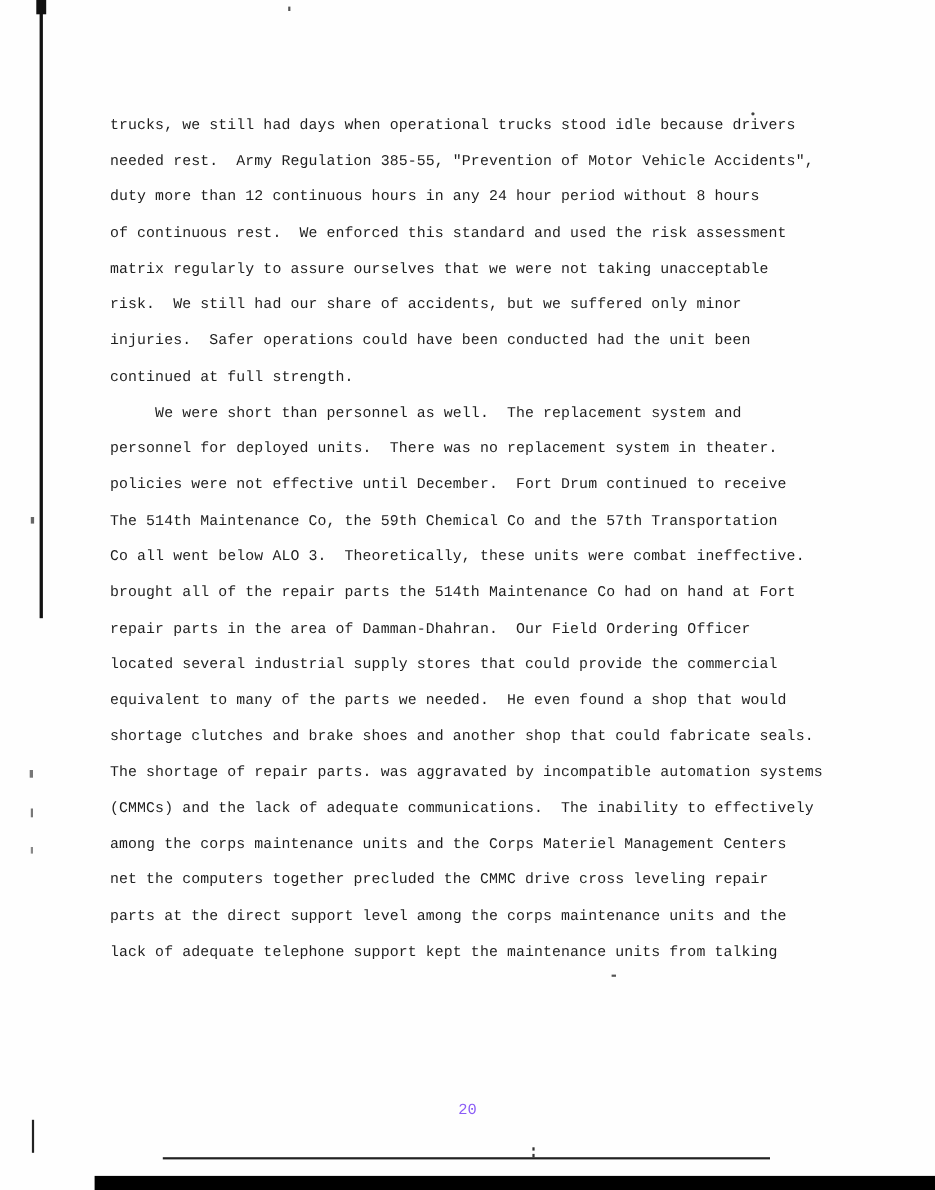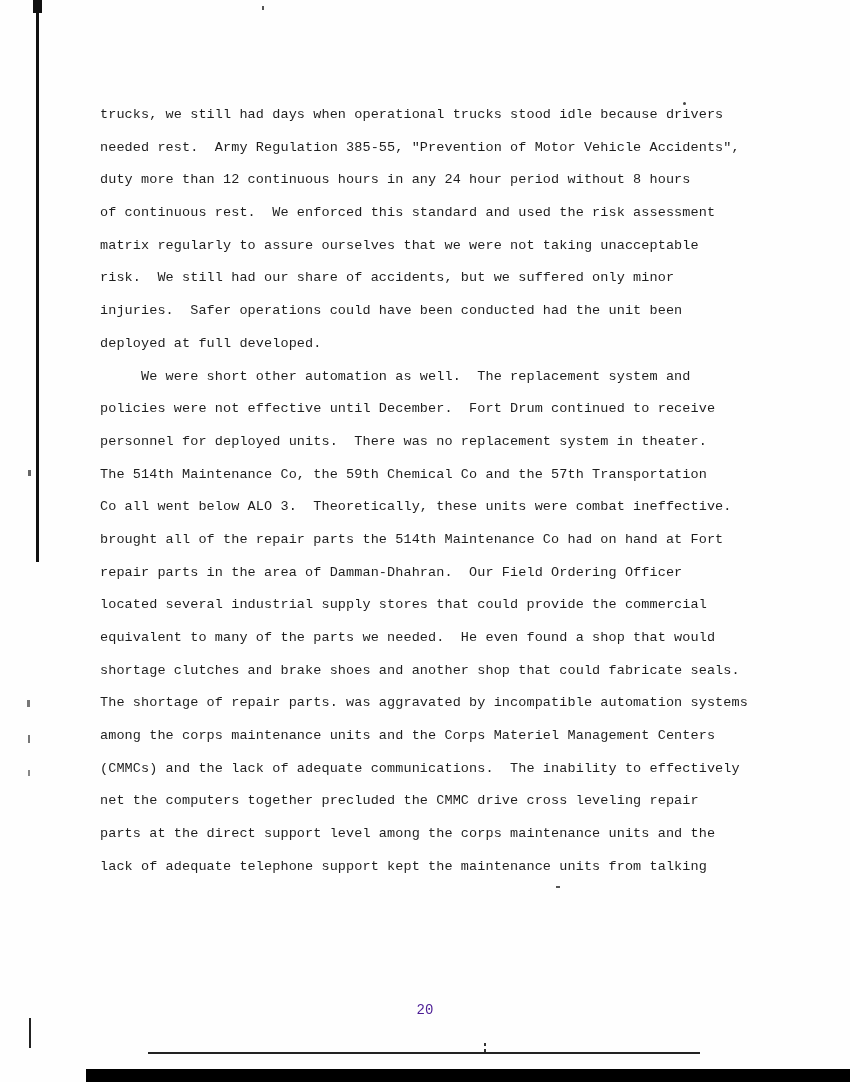--- a/index.html
+++ b/index.html
@@ -33,21 +33,21 @@
     height: 32.7px;
     white-space: pre;
     letter-spacing: 0.1px;
   }
   .page-number {
     position: absolute;
     left: 0;
     right: 0;
     top: 1002px;
     text-align: center;
-    color: #4c1d95;
+    color: #8b5cf6;
     font-size: 14px;
   }
   
   .artifact { position: absolute; background: #111; }
   .left-top-nub       { left: 33px;  top: 0;      width: 9px;   height: 13px; }
   .left-vline         { left: 36px;  top: 0;      width: 3px;   height: 562px; }
   .left-speck-1       { left: 28px;  top: 470px;  width: 3px;   height: 6px;  background: #666; }
   .left-speck-2       { left: 27px;  top: 700px;  width: 3px;   height: 7px;  background: #777; }
   .left-speck-3       { left: 28px;  top: 735px;  width: 2px;   height: 8px;  background: #777; }
   .left-speck-4       { left: 28px;  top: 770px;  width: 2px;   height: 6px;  background: #888; }
@@ -81,34 +81,34 @@
   <div class="artifact bottom-bar"></div>
 
   <div class="text-block">
       <div class="line">trucks, we still had days when operational trucks stood idle because drivers</div>
       <div class="line">needed rest.  Army Regulation 385-55, "Prevention of Motor Vehicle Accidents",</div>
       <div class="line">duty more than 12 continuous hours in any 24 hour period without 8 hours</div>
       <div class="line">of continuous rest.  We enforced this standard and used the risk assessment</div>
       <div class="line">matrix regularly to assure ourselves that we were not taking unacceptable</div>
       <div class="line">risk.  We still had our share of accidents, but we suffered only minor</div>
       <div class="line">injuries.  Safer operations could have been conducted had the unit been</div>
-      <div class="line">deployed at full developed.</div>
-      <div class="line">     We were short other automation as well.  The replacement system and</div>
+      <div class="line">continued at full strength.</div>
+      <div class="line">     We were short than personnel as well.  The replacement system and</div>
+      <div class="line">personnel for deployed units.  There was no replacement system in theater.</div>
       <div class="line">policies were not effective until December.  Fort Drum continued to receive</div>
-      <div class="line">personnel for deployed units.  There was no replacement system in theater.</div>
       <div class="line">The 514th Maintenance Co, the 59th Chemical Co and the 57th Transportation</div>
       <div class="line">Co all went below ALO 3.  Theoretically, these units were combat ineffective.</div>
       <div class="line">brought all of the repair parts the 514th Maintenance Co had on hand at Fort</div>
       <div class="line">repair parts in the area of Damman-Dhahran.  Our Field Ordering Officer</div>
       <div class="line">located several industrial supply stores that could provide the commercial</div>
       <div class="line">equivalent to many of the parts we needed.  He even found a shop that would</div>
       <div class="line">shortage clutches and brake shoes and another shop that could fabricate seals.</div>
       <div class="line">The shortage of repair parts. was aggravated by incompatible automation systems</div>
+      <div class="line">(CMMCs) and the lack of adequate communications.  The inability to effectively</div>
       <div class="line">among the corps maintenance units and the Corps Materiel Management Centers</div>
-      <div class="line">(CMMCs) and the lack of adequate communications.  The inability to effectively</div>
       <div class="line">net the computers together precluded the CMMC drive cross leveling repair</div>
       <div class="line">parts at the direct support level among the corps maintenance units and the</div>
       <div class="line">lack of adequate telephone support kept the maintenance units from talking</div>
     </div>
 
   <div class="page-number">20</div>
 
 </div>
 
 </body></html>

